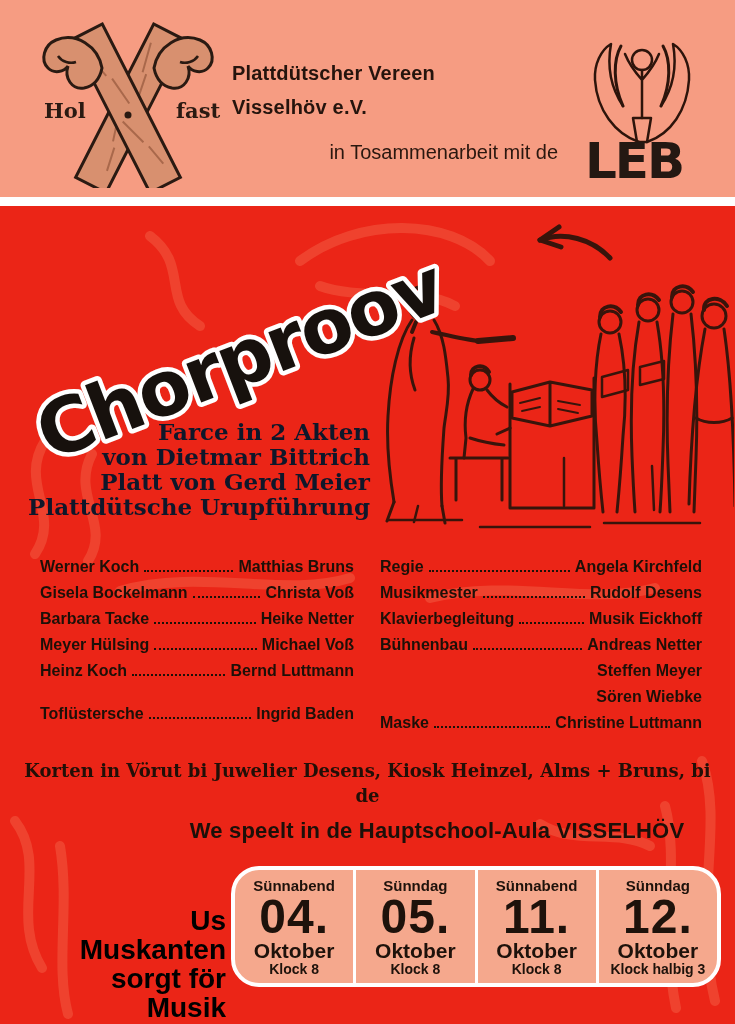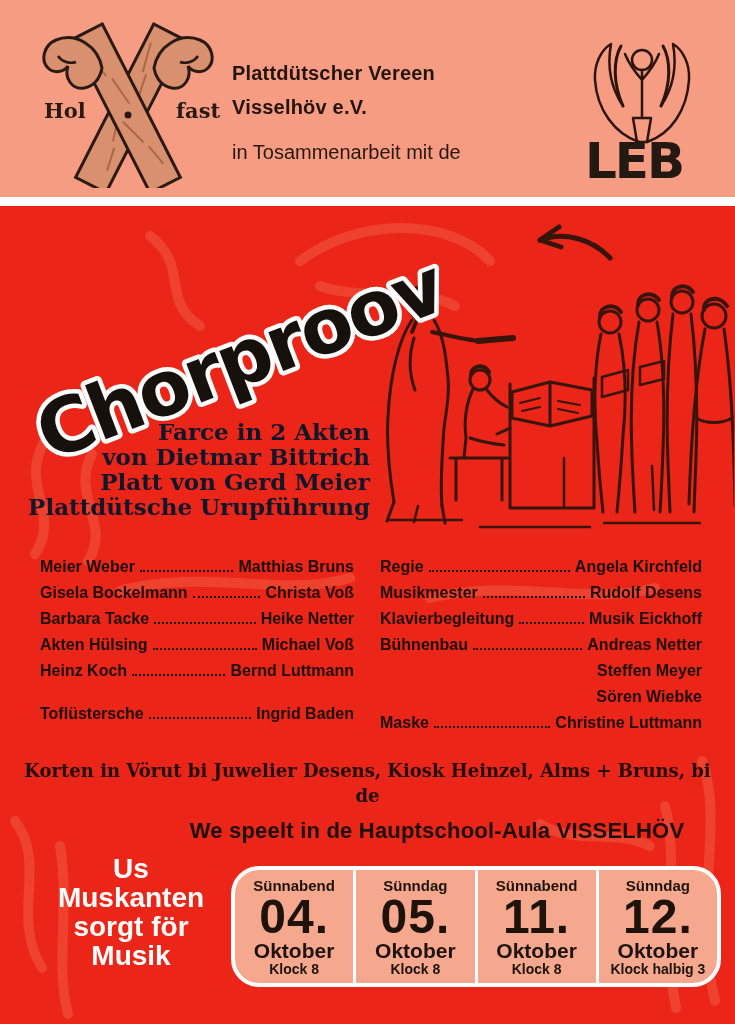--- a/index.html
+++ b/index.html
@@ -7,21 +7,21 @@
     position:relative; width:735px; height:1024px; overflow:hidden;
     background:#EB2517; font-family:"Liberation Sans", sans-serif;
     margin:0 auto;
   }
   
   .header { position:absolute; top:0; left:0; width:735px; height:197px; background:#F69C82; }
   .stripe { position:absolute; top:197px; left:0; width:735px; height:9px; background:#ffffff; }
   .holfast-logo { position:absolute; left:24px; top:20px; width:208px; height:168px; }
   .org-block { position:absolute; left:232px; top:56px; width:326px; color:#25140d; }
   .org-line { font-size:20px; font-weight:bold; line-height:34px; letter-spacing:.2px; }
-  .coop-line { margin-top:16px; font-size:20px; line-height:24px; color:#2a170f; }
+  .coop-line { margin-top:16px; text-align:right; font-size:20px; line-height:24px; color:#2a170f; }
   .leb-logo { position:absolute; right:14px; top:22px; width:158px; height:166px; }
   .logo-word { font-family:"DejaVu Serif", serif; font-weight:bold; font-size:21px; fill:#2a1a12; }
   .leb-text { font-family:"DejaVu Sans", sans-serif; font-weight:bold; font-size:50px; fill:#241812; letter-spacing:-2px; }
   
   .body { position:absolute; top:206px; left:0; width:735px; height:818px; }
   .watermark { position:absolute; left:0; top:0; width:735px; height:818px; }
   .illustration { position:absolute; left:352px; top:0; width:382px; height:332px; }
   .title-svg { position:absolute; left:4px; top:12px; width:470px; height:282px; }
   .title-svg text {
     font-family:"DejaVu Sans", sans-serif; font-weight:bold; font-size:76px;
@@ -45,22 +45,22 @@
   .tickets {
     position:absolute; left:18px; top:552px; width:699px; text-align:center;
     font-family:"DejaVu Serif", serif; font-weight:bold; font-size:18px;
     line-height:25px; color:#220f07;
   }
   .venue {
     position:absolute; left:142px; top:612px; width:590px; text-align:center;
     font-size:22px; font-weight:bold; color:#1c1009; letter-spacing:.2px;
   }
   .music-note {
-    position:absolute; left:36px; top:648px; width:190px; text-align:center;
-    font-size:28px; font-weight:bold; line-height:29px; color:#ffffff;
+    position:absolute; left:36px; top:700px; width:190px; text-align:right;
+    font-size:28px; font-weight:bold; line-height:29px; color:#000000;
   }
   .dates-card {
     position:absolute; left:231px; top:660px; width:490px; height:121px;
     box-sizing:border-box; background:#F5A88D; border:4px solid #ffffff;
     border-radius:28px; display:flex; overflow:hidden;
   }
   .date-col {
     flex:1 1 0; display:flex; flex-direction:column; align-items:center;
     justify-content:center; border-right:3px solid #ffffff; color:#1e120b; padding:2px 1px;
   }
@@ -207,36 +207,36 @@
 
     <div class="subtitle">
       <div>Farce in 2 Akten</div>
       <div>von Dietmar Bittrich</div>
       <div>Platt von Gerd Meier</div>
       <div>Plattdütsche Urupführung</div>
     </div>
 
     <div class="cast-col cast-left">
       <div class="cast-row">
-        <span class="role">Meier Weber</span>
+        <span class="role">Werner Koch</span>
         <span class="leader"></span>
         <span class="name">Matthias Bruns</span>
       </div>
       <div class="cast-row">
         <span class="role">Gisela Bockelmann</span>
         <span class="leader"></span>
         <span class="name">Christa Voß</span>
       </div>
       <div class="cast-row">
         <span class="role">Barbara Tacke</span>
         <span class="leader"></span>
         <span class="name">Heike Netter</span>
       </div>
       <div class="cast-row">
-        <span class="role">Akten Hülsing</span>
+        <span class="role">Meyer Hülsing</span>
         <span class="leader"></span>
         <span class="name">Michael Voß</span>
       </div>
       <div class="cast-row">
         <span class="role">Heinz Koch</span>
         <span class="leader"></span>
         <span class="name">Bernd Luttmann</span>
       </div>
       <div class="spacer-row"></div>
       <div class="cast-row">

